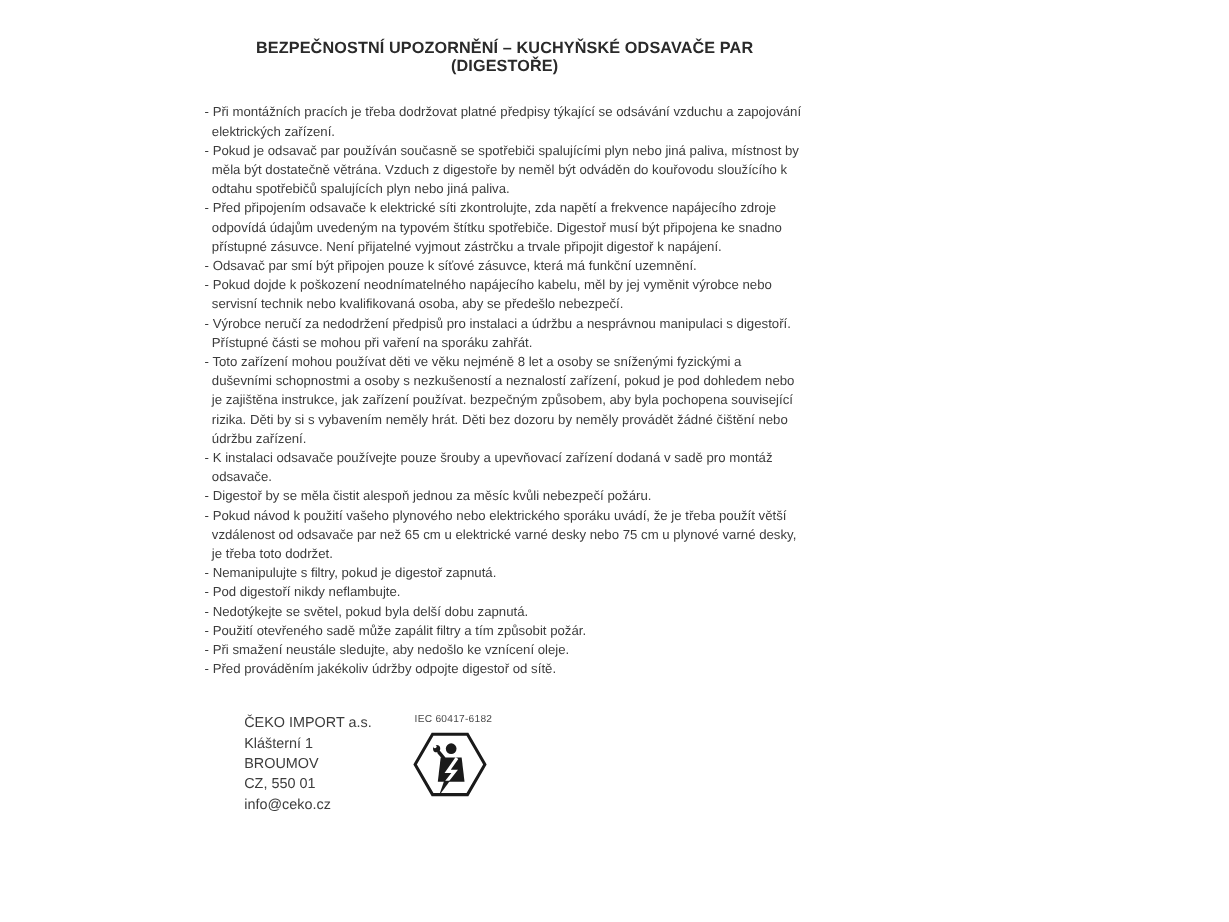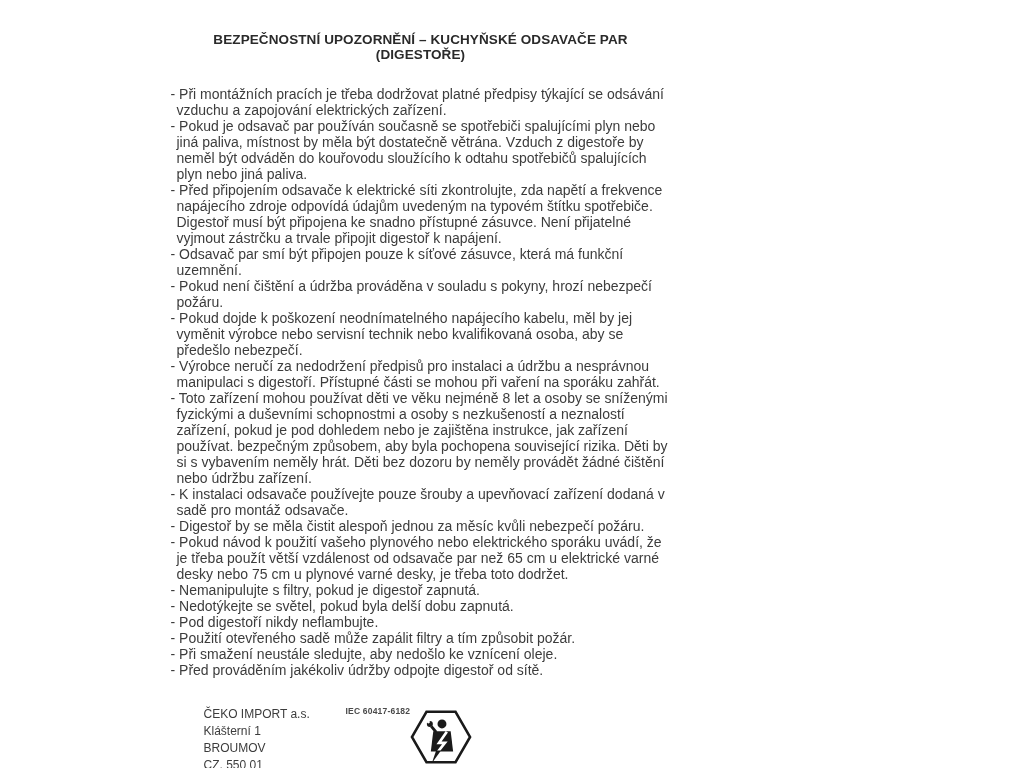--- a/index.html
+++ b/index.html
@@ -28,42 +28,41 @@
     font-weight: 700;
     text-align: center;
     color: #2a2a2a;
     letter-spacing: 0.1px;
   }
   .warning-list {
     color: #3c3c3c;
   }
   .warning-item {
     margin: 0;
-    font-size: 14px;
+    font-size: 11px;
     line-height: 16px;
     padding-left: 6px;
     text-indent: -6px;
     color: #3c3c3c;
   }
   .footer {
     margin-top: 28px;
     display: flex;
     align-items: flex-start;
     margin-left: 33px;
   }
   .address {
     width: 140px;
     font-size: 12px;
     line-height: 17px;
     color: #3c3c3c;
   }
   .symbol {
     display: flex;
-    flex-direction: row;
-    font-weight: bold;
+    flex-direction: column;
   }
   .symbol-label {
     font-size: 8.5px;
     color: #4a4a4a;
     margin: 0 0 2px 2px;
     letter-spacing: 0.2px;
   }
   .symbol svg {
     display: block;
   }
@@ -74,30 +73,29 @@
 <div class="page">
   <div class="content">
 
     <h1 class="title">BEZPEČNOSTNÍ UPOZORNĚNÍ – KUCHYŇSKÉ ODSAVAČE PAR (DIGESTOŘE)</h1>
 
     <div class="warning-list">
       <p class="warning-item">- Při montážních pracích je třeba dodržovat platné předpisy týkající se odsávání vzduchu a zapojování elektrických zařízení.</p>
       <p class="warning-item">- Pokud je odsavač par používán současně se spotřebiči spalujícími plyn nebo jiná paliva, místnost by měla být dostatečně větrána. Vzduch z digestoře by neměl být odváděn do kouřovodu sloužícího k odtahu spotřebičů spalujících plyn nebo jiná paliva.</p>
       <p class="warning-item">- Před připojením odsavače k elektrické síti zkontrolujte, zda napětí a frekvence napájecího zdroje odpovídá údajům uvedeným na typovém štítku spotřebiče. Digestoř musí být připojena ke snadno přístupné zásuvce. Není přijatelné vyjmout zástrčku a trvale připojit digestoř k napájení.</p>
       <p class="warning-item">- Odsavač par smí být připojen pouze k síťové zásuvce, která má funkční uzemnění.</p>
-      <p class="warning-item">- Pokud není čištění a údržba prováděna v souladu s pokyny, hrozí nebezpečí požáru.</p>
       <p class="warning-item">- Pokud dojde k poškození neodnímatelného napájecího kabelu, měl by jej vyměnit výrobce nebo servisní technik nebo kvalifikovaná osoba, aby se předešlo nebezpečí.</p>
       <p class="warning-item">- Výrobce neručí za nedodržení předpisů pro instalaci a údržbu a nesprávnou manipulaci s digestoří. Přístupné části se mohou při vaření na sporáku zahřát.</p>
       <p class="warning-item">- Toto zařízení mohou používat děti ve věku nejméně 8 let a osoby se sníženými fyzickými a duševními schopnostmi a osoby s nezkušeností a neznalostí zařízení, pokud je pod dohledem nebo je zajištěna instrukce, jak zařízení používat. bezpečným způsobem, aby byla pochopena související rizika. Děti by si s vybavením neměly hrát. Děti bez dozoru by neměly provádět žádné čištění nebo údržbu zařízení.</p>
       <p class="warning-item">- K instalaci odsavače používejte pouze šrouby a upevňovací zařízení dodaná v sadě pro montáž odsavače.</p>
       <p class="warning-item">- Digestoř by se měla čistit alespoň jednou za měsíc kvůli nebezpečí požáru.</p>
       <p class="warning-item">- Pokud návod k použití vašeho plynového nebo elektrického sporáku uvádí, že je třeba použít větší vzdálenost od odsavače par než 65 cm u elektrické varné desky nebo 75 cm u plynové varné desky, je třeba toto dodržet.</p>
       <p class="warning-item">- Nemanipulujte s filtry, pokud je digestoř zapnutá.</p>
+      <p class="warning-item">- Pod digestoří nikdy neflambujte.</p>
       <p class="warning-item">- Nedotýkejte se světel, pokud byla delší dobu zapnutá.</p>
-      <p class="warning-item">- Pod digestoří nikdy neflambujte.</p>
       <p class="warning-item">- Použití otevřeného sadě může zapálit filtry a tím způsobit požár.</p>
       <p class="warning-item">- Při smažení neustále sledujte, aby nedošlo ke vznícení oleje.</p>
       <p class="warning-item">- Před prováděním jakékoliv údržby odpojte digestoř od sítě.</p>
     </div>
 
     <div class="footer">
       <div class="address">
         <div>ČEKO IMPORT a.s.</div>
         <div>Klášterní 1</div>
         <div>BROUMOV</div>

